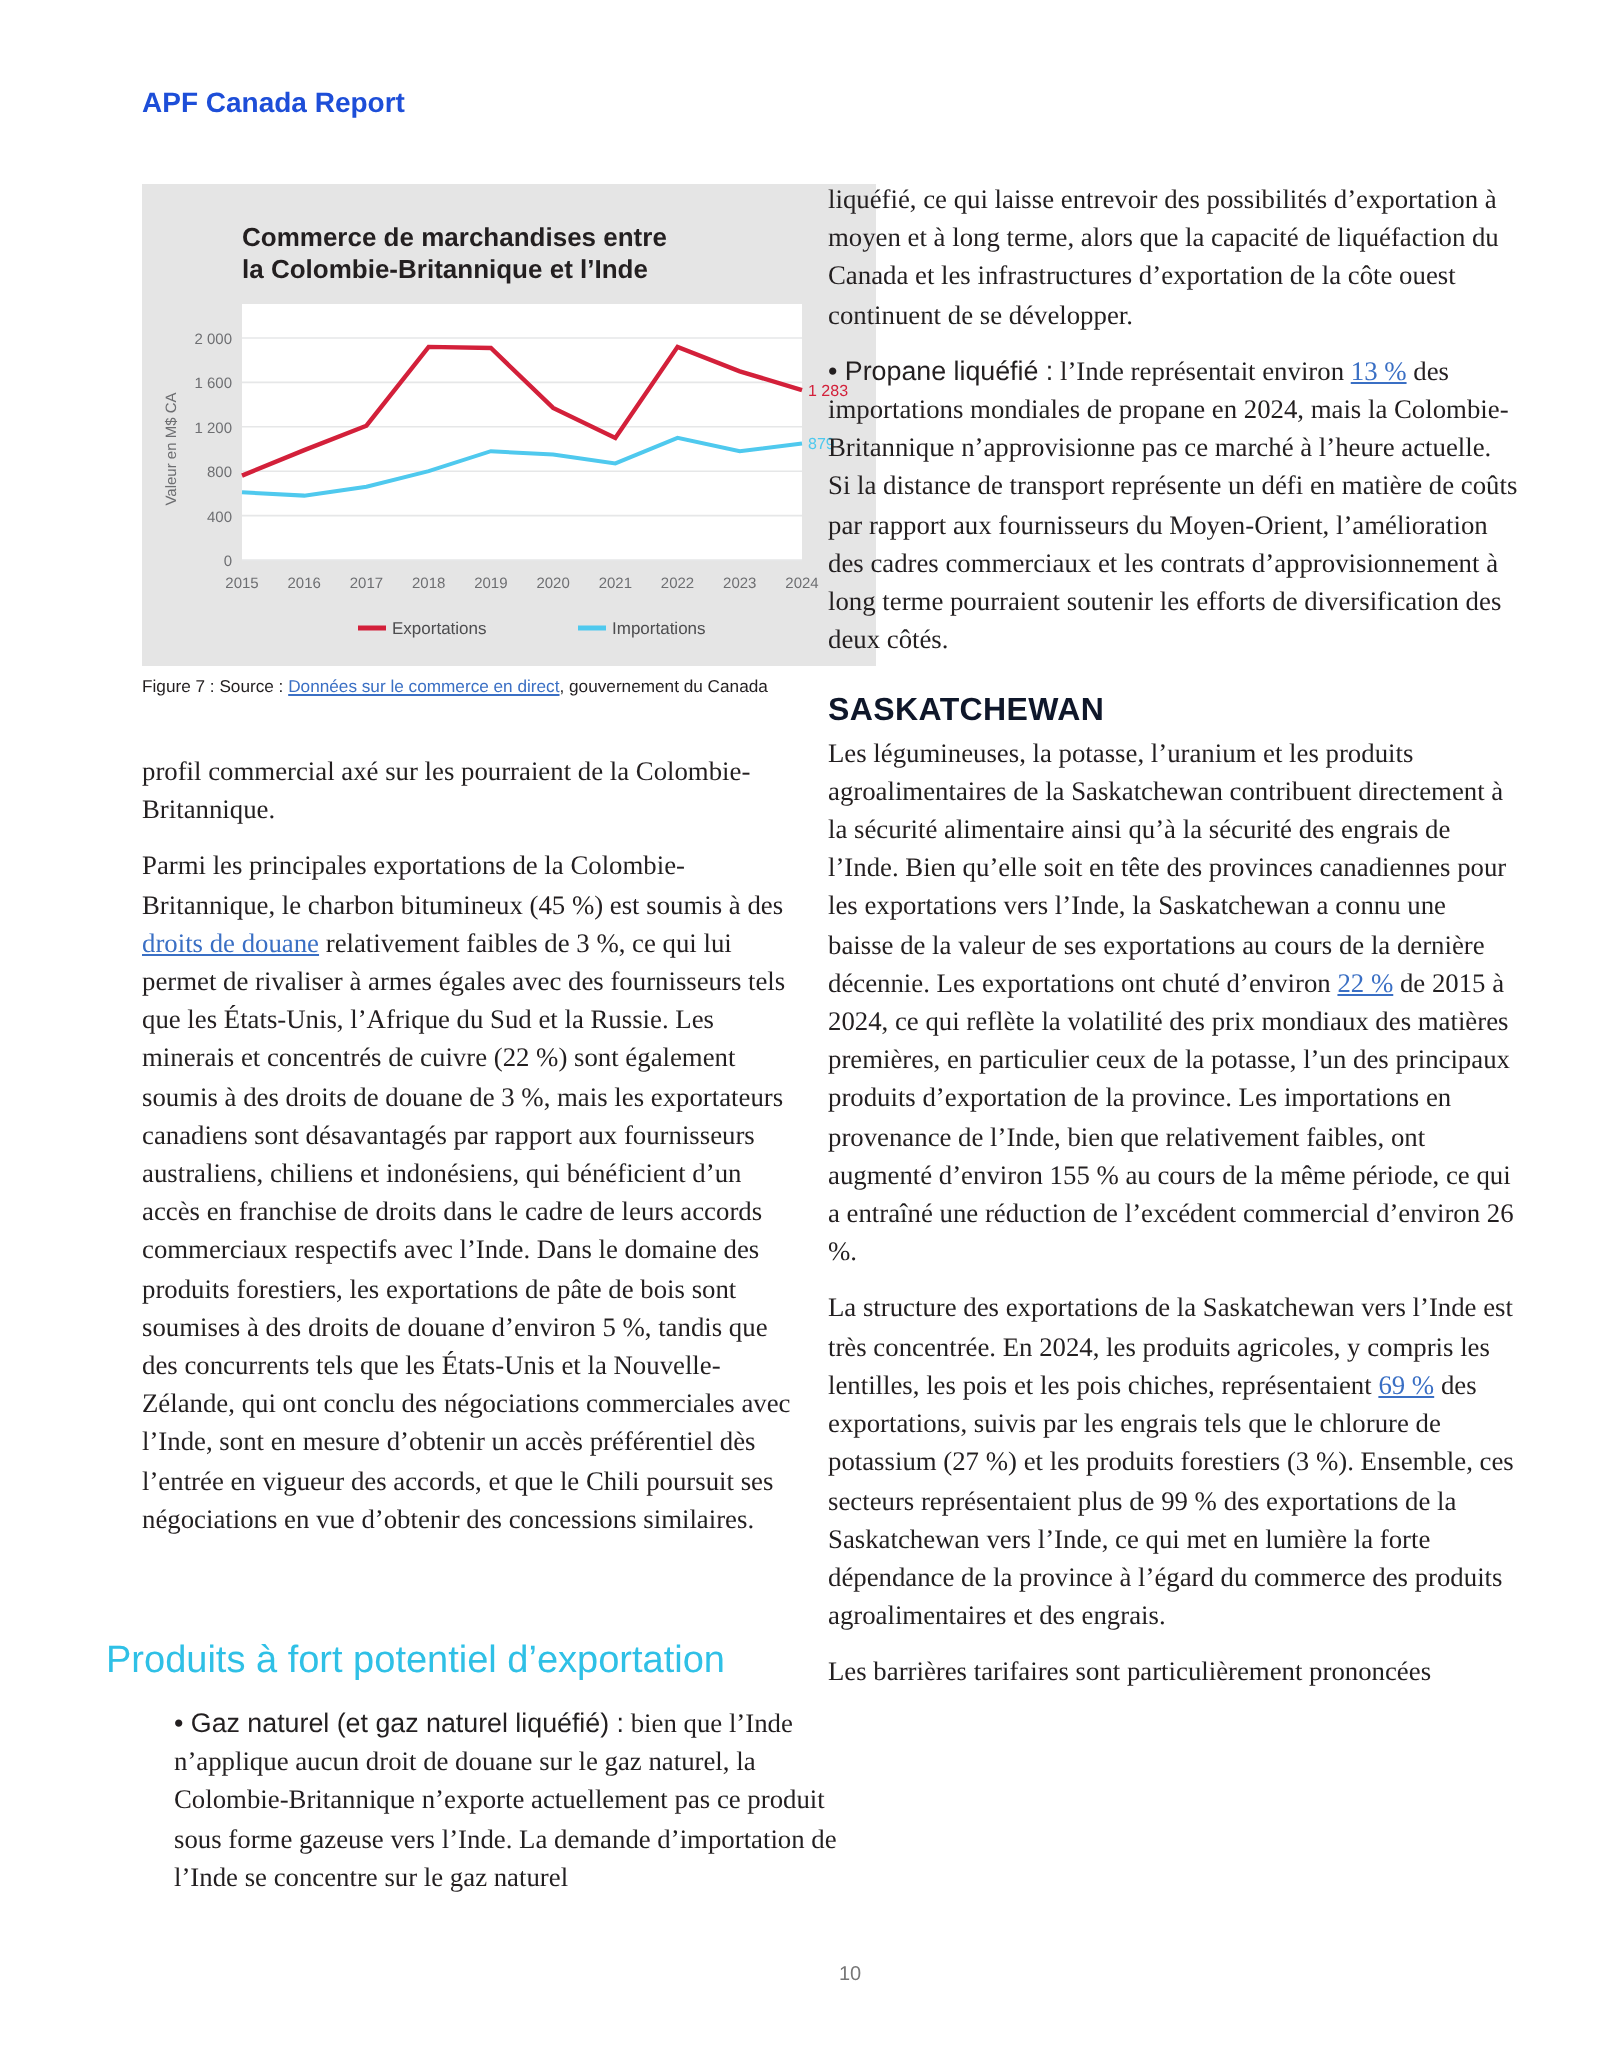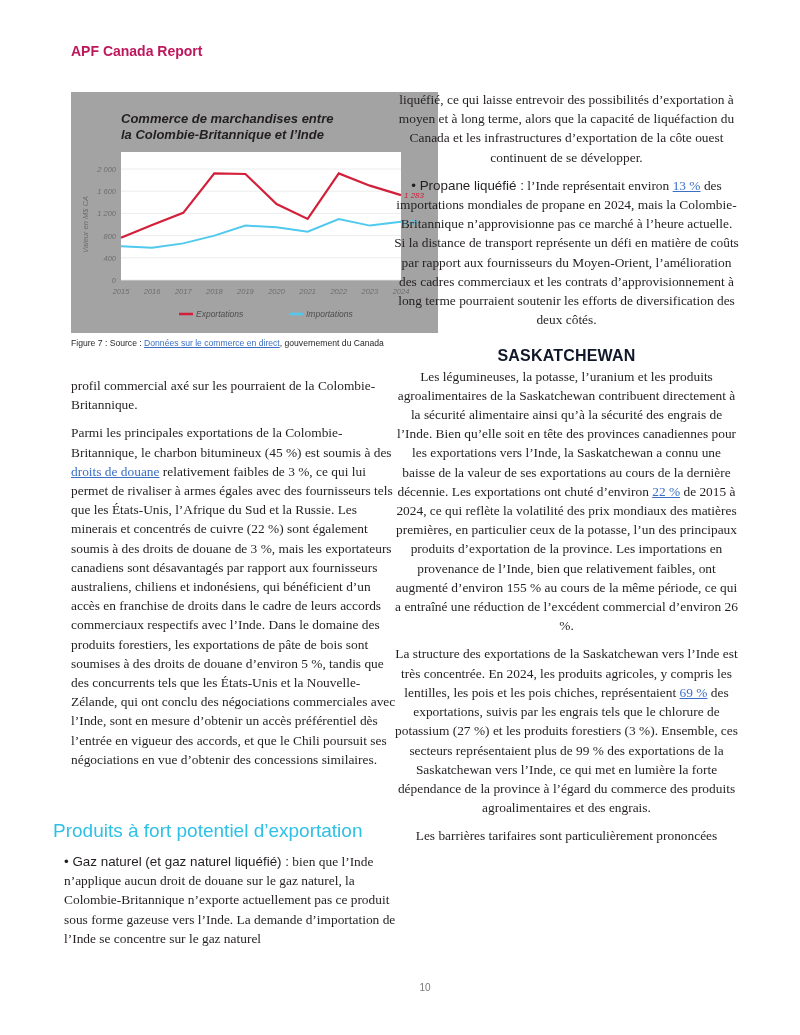--- a/index.html
+++ b/index.html
@@ -1,32 +1,32 @@
 <!DOCTYPE html>
 <html><head>
 <meta charset="utf-8">
 <style>
   html, body { margin: 0; padding: 0; background: #ffffff; }
   body { width: 800px; height: 1035px; position: relative; overflow: hidden; font-family: "DejaVu Serif", "Liberation Serif", serif; color: #231f20; }
-  .header-title { position: absolute; left: 71px; top: 43px; font-family: "Liberation Sans", sans-serif; font-weight: bold; font-size: 14px; color: #be185d; }
+  .header-title { position: absolute; left: 71px; top: 43px; font-family: "Liberation Sans", sans-serif; font-weight: bold; font-size: 14px; color: #1d4ed8; }
   .col { position: absolute; font-family: "Liberation Serif", serif; font-size: 13.4px; line-height: 19.2px; color: #231f20; }
   .col p { margin: 0 0 9px 0; }
   .left-col { left: 71px; top: 376px; width: 332px; }
-  .right-col { left: 394px; top: 90px; width: 345px; text-align: center; }
+  .right-col { left: 414px; top: 90px; width: 345px; }
   a.lnk { color: #3a6fc4; text-decoration: underline; }
   .bold-sans { font-family: "Liberation Sans", sans-serif; font-weight: normal; }
   .section-heading { position: absolute; left: 53px; top: 820px; font-family: "Liberation Sans", sans-serif; font-size: 19px; color: #2fc0e6; font-weight: normal; }
   .sub-heading { font-family: "Liberation Sans", sans-serif; font-weight: bold; font-size: 16px; color: #0f172a; letter-spacing: 0.2px; margin: 0 0 1px 0; }
-  .chart-box { position: absolute; left: 71px; top: 92px; width: 367px; height: 241px; background: #a3a3a3; font-style: italic; }
+  .chart-box { position: absolute; left: 71px; top: 92px; width: 367px; height: 241px; background: #e5e5e5; }
   .chart-title { position: absolute; left: 50px; top: 19px; font-family: "Liberation Sans", sans-serif; font-weight: bold; font-size: 13px; line-height: 16px; color: #231f20; }
   .caption { position: absolute; left: 71px; top: 338px; font-family: "Liberation Sans", sans-serif; font-size: 8.6px; color: #231f20; }
   .caption a { color: #3a6fc4; }
   .page-num { position: absolute; left: 0; width: 800px; top: 982px; text-align: center; font-family: "Liberation Sans", sans-serif; font-size: 10px; color: #777; margin-left: 25px; }
   svg text { font-family: "Liberation Sans", sans-serif; }
-  .lower-left { position: absolute; left: 64px; top: 852px; width: 332px; }
+  .lower-left { position: absolute; left: 87px; top: 852px; width: 332px; }
 </style>
 </head>
 <body>
 
 <div class="header-title">APF Canada Report</div>
 
 <div class="chart-box">
   <div class="chart-title">
     <div>Commerce de marchandises entre</div>
     <div>la Colombie-Britannique et l’Inde</div>

